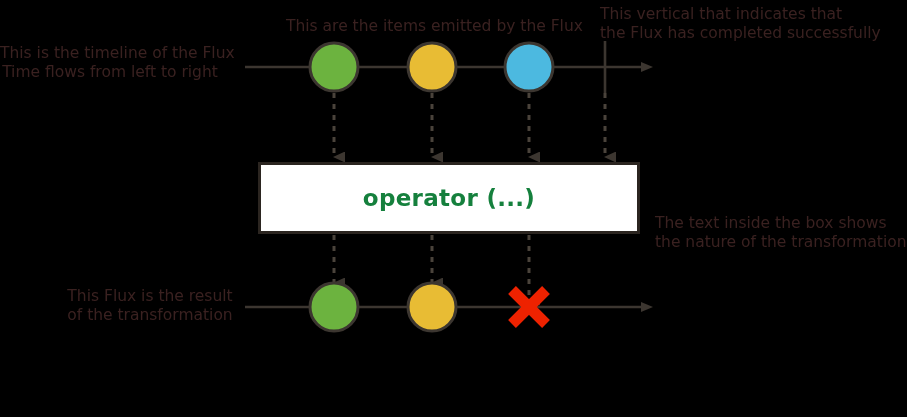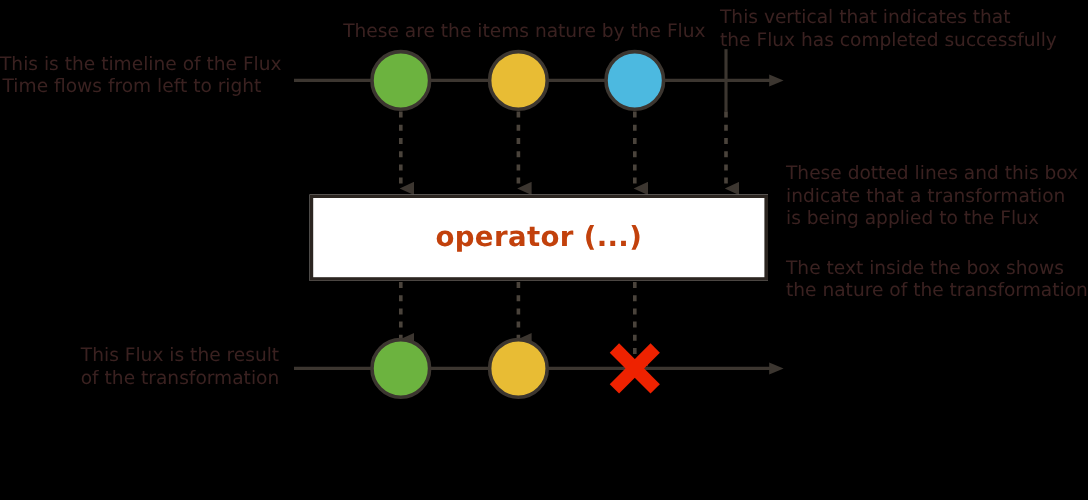--- a/index.html
+++ b/index.html
@@ -47,21 +47,21 @@
     border: 3px solid #2b2520;
     box-sizing: border-box;
     display: flex;
     align-items: center;
     justify-content: center;
   }
   .op-label {
     font-family: "DejaVu Sans", sans-serif;
     font-size: 23px;
     font-weight: bold;
-    color: #c2410c;
+    color: #15803d;
     letter-spacing: 0.3px;
   }
 </style>
 </head>
 <body>
 
 <div id="stage">
 
   <svg id="svg-layer" viewBox="0 0 907 417" xmlns="http://www.w3.org/2000/svg">
 
@@ -110,28 +110,25 @@
     </g>
   </svg>
 
   <div class="op-box">
     <span class="op-label">operator (...)</span>
   </div>
 
   <div class="ann center" style="left:0; top:44px; width:220px;">This is the timeline of the Flux
 Time flows from left to right</div>
 
-  <div class="ann center" style="left:286px; top:17px; width:294px;">These are the items nature by the Flux</div>
+  <div class="ann center" style="left:286px; top:17px; width:294px;">This are the items emitted by the Flux</div>
 
   <div class="ann left" style="left:600px; top:5px; width:300px;">This vertical that indicates that
 the Flux has completed successfully</div>
 
-  <div class="ann left" style="left:655px; top:135px; width:250px;">These dotted lines and this box
-indicate that a transformation
-is being applied to the Flux</div>
 
   <div class="ann left" style="left:655px; top:214px; width:250px;">The text inside the box shows
 the nature of the transformation</div>
 
   <div class="ann center" style="left:40px; top:287px; width:220px;">This Flux is the result
 of the transformation</div>
 
 
 </div>
 

